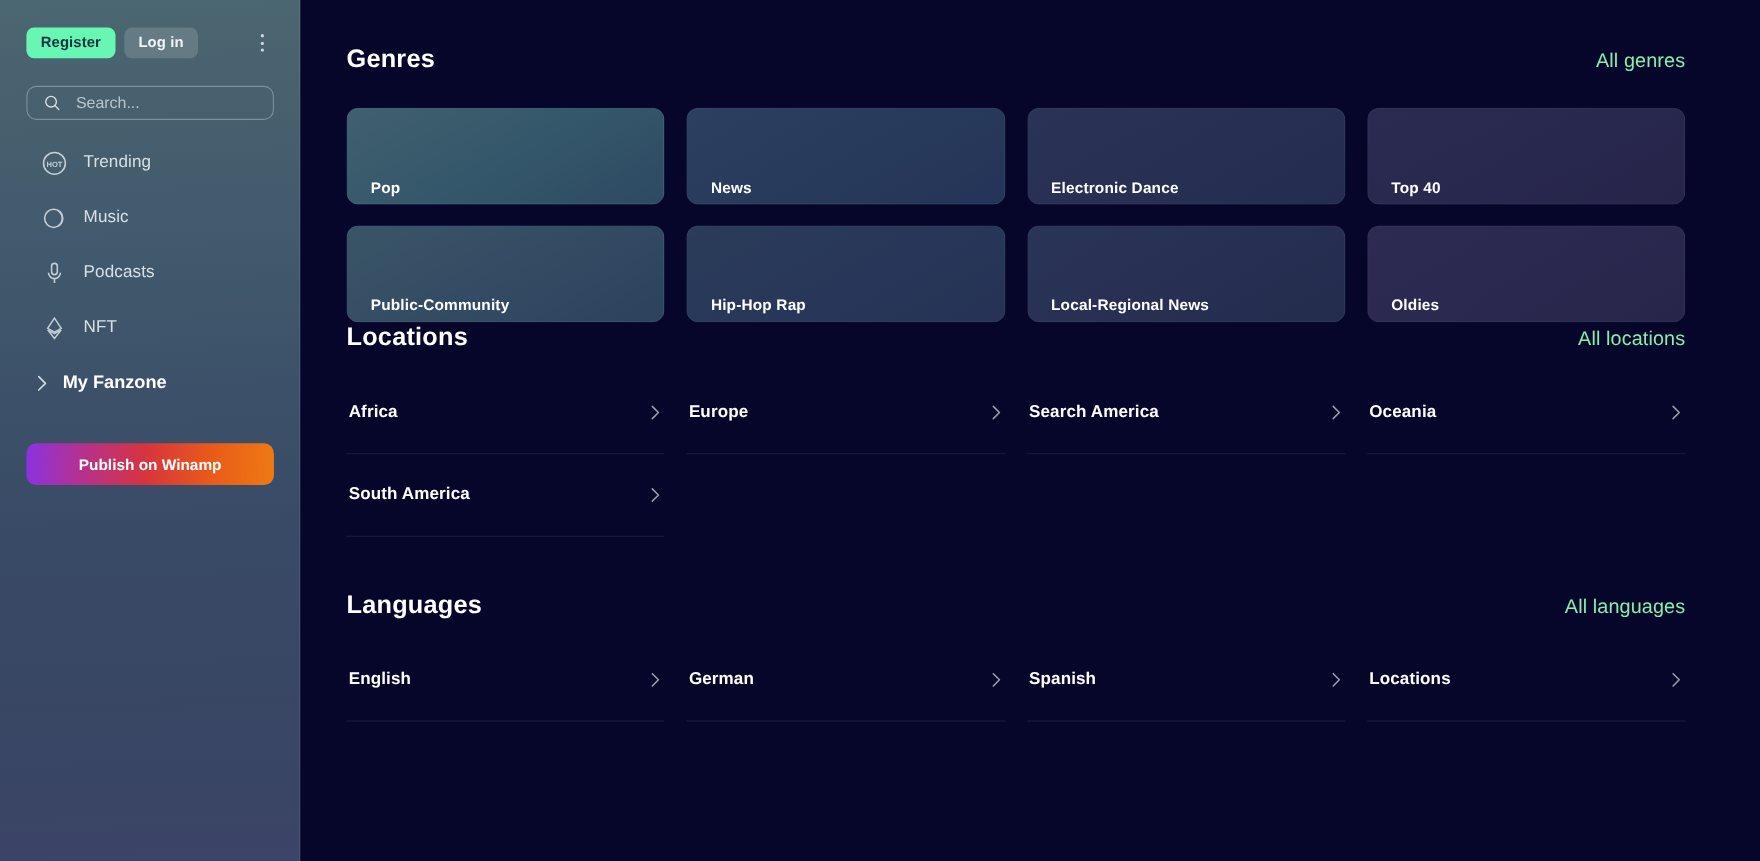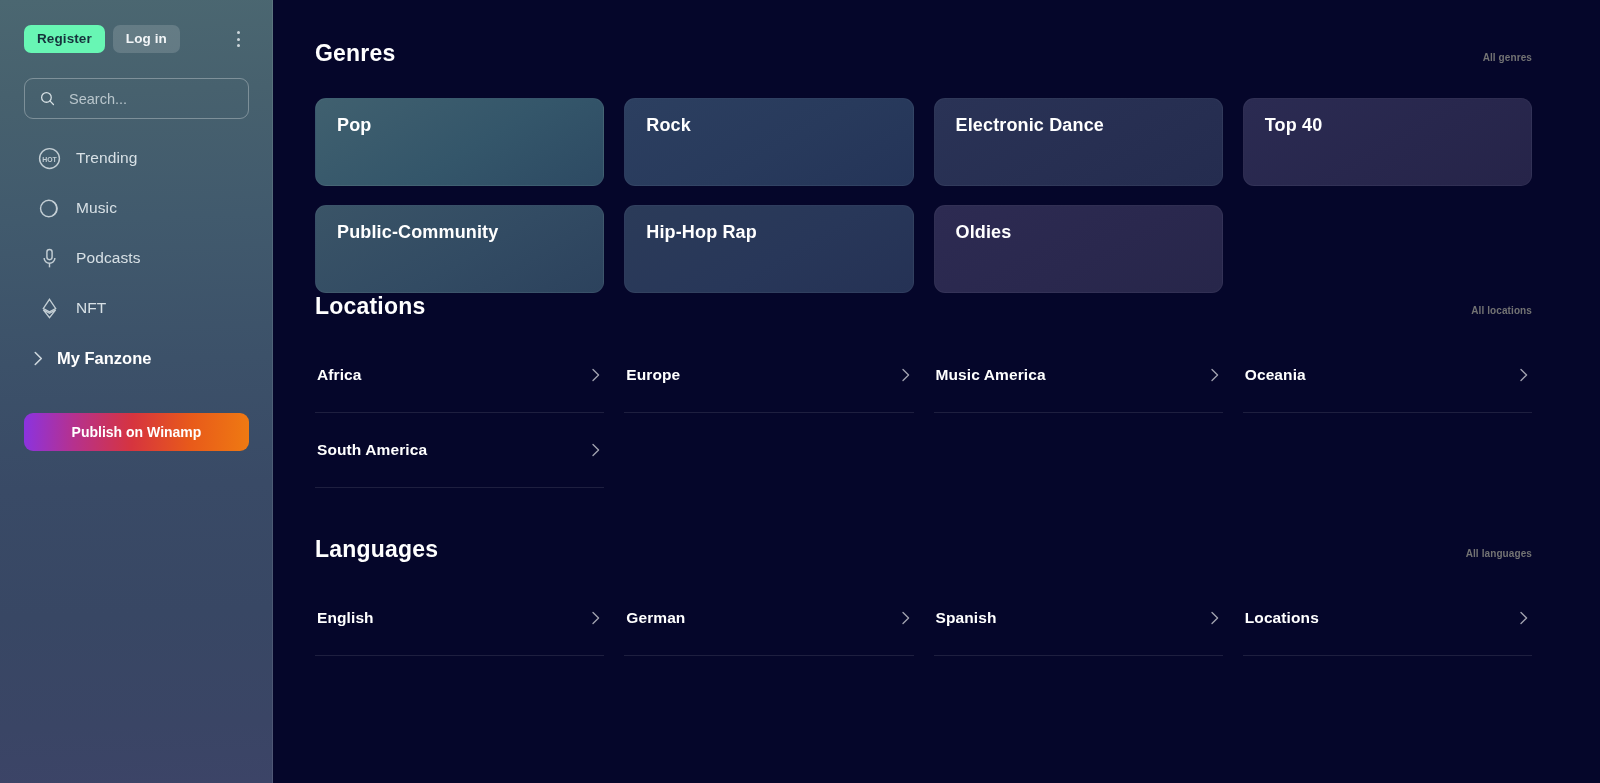--- a/index.html
+++ b/index.html
@@ -45,21 +45,21 @@
   .kebab {
     margin-left: auto; width: 22px; height: 26px;
     display: flex; flex-direction: column; align-items: center;
     justify-content: center; gap: 3.5px; cursor: pointer;
   }
   .kebab i { display:block; width:3px; height:3px; border-radius:50%;
              background:#cdd7db; }
 
   .search-box {
     margin-top: 24px;
-    height: 41px; width: 225px;
+    height: 31px; width: 225px;
     border: 1px solid rgba(255,255,255,0.30);
     border-radius: 9px;
     display: flex; align-items: center;
     padding: 12px 14px; gap: 13px;
   }
   .search-box svg { flex: 0 0 17px; }
   .search-input {
     background: transparent; border: none; outline: none;
     color: #e8eef1; font-size: 14.5px;
     font-family: "Liberation Sans", sans-serif;
@@ -108,40 +108,40 @@
     overflow: hidden;
   }
 
   .section-head {
     display: flex; align-items: baseline; justify-content: space-between;
   }
   .section-title {
     font-size: 23px; font-weight: 700; color: #ffffff; letter-spacing: .2px;
   }
   .section-all {
-    font-size: 10px; font-weight: 700; color: #737373;
+    font-size: 18px; font-weight: 400; color: #86efac;
     cursor: pointer; letter-spacing: .1px;
   }
 
   
   .genres-head { padding-top: 40px; }
   .genre-grid {
     margin-top: 31px;
     display: grid;
     grid-template-columns: repeat(4, 1fr);
     gap: 19px 20px;
   }
   .genre-card {
     height: 88px; border-radius: 11px;
     padding: 16px 21px;
     cursor: pointer;
     border: 1px solid rgba(255,255,255,0.04);
   }
   .genre-card .gname {
-    font-size: 18px; font-weight: 700; color: #ffffff; letter-spacing: .15px;
+    font-size: 14px; font-weight: 700; color: #ffffff; letter-spacing: .15px; margin-top: 47px;
   }
   .gc0 { background: linear-gradient(150deg, #40606f 0%, #34566a 55%, #2d4a63 100%); }
   .gc1 { background: linear-gradient(150deg, #2c3f60 0%, #283a5c 55%, #243458 100%); }
   .gc2 { background: linear-gradient(150deg, #2a3356 0%, #272f52 55%, #242c4f 100%); }
   .gc3 { background: linear-gradient(150deg, #2b2b52 0%, #28274d 55%, #262449 100%); }
   .gc4 { background: linear-gradient(150deg, #3a5467 0%, #324b63 55%, #2c425d 100%); }
   .gc5 { background: linear-gradient(150deg, #2b3b59 0%, #283759 55%, #253255 100%); }
   .gc6 { background: linear-gradient(150deg, #2a3456 0%, #273052 55%, #242c4e 100%); }
   .gc7 { background: linear-gradient(150deg, #2d2b52 0%, #2a284e 55%, #27264a 100%); }
 
@@ -249,33 +249,36 @@
     <div class="section-head genres-head">
       <h2 class="section-title">Genres</h2>
       <span class="section-all">All genres</span>
     </div>
 
     <div class="genre-grid">
       <div class="genre-card gc0">
         <div class="gname">Pop</div>
       </div>
       <div class="genre-card gc1">
-        <div class="gname">Rock</div>
+        <div class="gname">News</div>
       </div>
       <div class="genre-card gc2">
         <div class="gname">Electronic Dance</div>
       </div>
       <div class="genre-card gc3">
         <div class="gname">Top 40</div>
       </div>
       <div class="genre-card gc4">
         <div class="gname">Public-Community</div>
       </div>
       <div class="genre-card gc5">
         <div class="gname">Hip-Hop Rap</div>
+      </div>
+      <div class="genre-card gc6">
+        <div class="gname">Local-Regional News</div>
       </div>
       <div class="genre-card gc7">
         <div class="gname">Oldies</div>
       </div>
     </div>
 
     <div class="section-head locations-head">
       <h2 class="section-title">Locations</h2>
       <span class="section-all">All locations</span>
     </div>
@@ -287,21 +290,21 @@
             <path d="M3.5 2.5 10 9l-6.5 6.5" stroke="#ffffff" stroke-width="1.6" stroke-linecap="round" stroke-linejoin="round"></path>
           </svg>
       </div>
       <div class="link-row">
         <span class="link-label">Europe</span>
         <svg class="chev" width="12" height="16" viewBox="0 0 14 18" fill="none">
             <path d="M3.5 2.5 10 9l-6.5 6.5" stroke="#ffffff" stroke-width="1.6" stroke-linecap="round" stroke-linejoin="round"></path>
           </svg>
       </div>
       <div class="link-row">
-        <span class="link-label">Music America</span>
+        <span class="link-label">Search America</span>
         <svg class="chev" width="12" height="16" viewBox="0 0 14 18" fill="none">
             <path d="M3.5 2.5 10 9l-6.5 6.5" stroke="#ffffff" stroke-width="1.6" stroke-linecap="round" stroke-linejoin="round"></path>
           </svg>
       </div>
       <div class="link-row">
         <span class="link-label">Oceania</span>
         <svg class="chev" width="12" height="16" viewBox="0 0 14 18" fill="none">
             <path d="M3.5 2.5 10 9l-6.5 6.5" stroke="#ffffff" stroke-width="1.6" stroke-linecap="round" stroke-linejoin="round"></path>
           </svg>
       </div>

